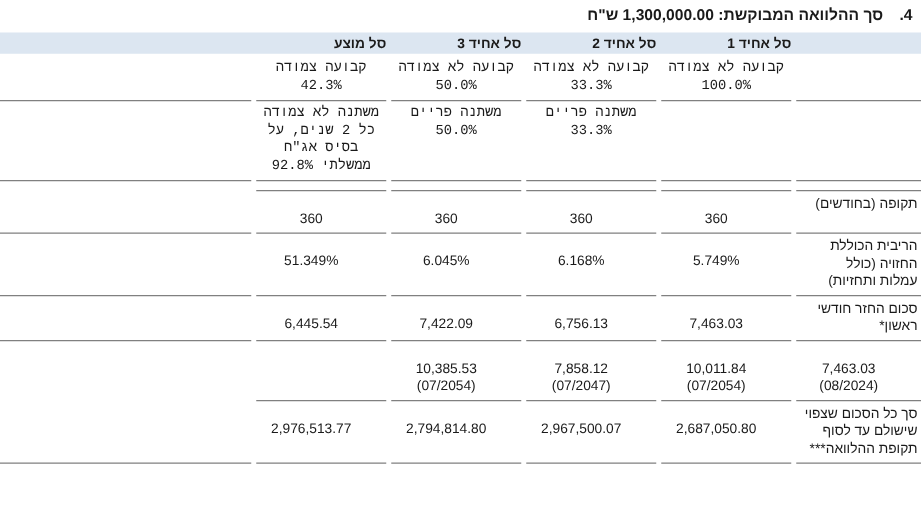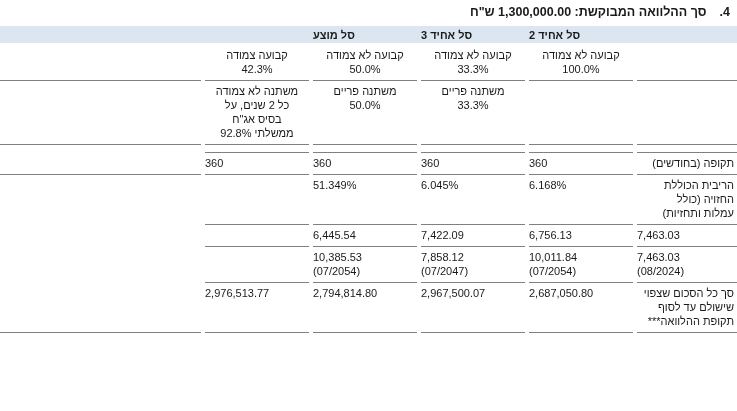--- a/index.html
+++ b/index.html
@@ -20,49 +20,50 @@
     grid-template-columns:100px 104px 104px 104px 104px 1fr;
     column-gap:4px;
     direction:rtl;
   }
   .hrow {
     background:#dce6f1;
     height:17px; align-items:center;
     font-weight:bold; font-size:11px;
     margin-bottom:2px;
   }
-  .hcell { text-align:left; white-space:nowrap; overflow:visible; }
+  .hcell { text-align:right; white-space:nowrap; overflow:visible; }
 
   .cell {
     border-bottom:1px solid #808080;
     font-size:11px; line-height:14px;
     padding:3px 0 4px 0;
     white-space:pre-line;
     box-sizing:border-box;
     overflow:visible;
   }
   .cell.labelcol { text-align:right; padding-right:3px; }
-  .cell.mix { text-align:center; }
-  .cell.num { text-align:left; padding-right:16px; }
+  .cell.mix { text-align:center;font-family:Liberation Mono, monospace; }
+  .cell.num { text-align:center; padding-right:16px;margin-top:12px; }
   .cell.filler { }
 </style>
 </head>
 <body>
 
 <div class="page">
 
   <div class="title-row">
     <span class="title-num">4.</span>
     <span class="title-text">סך ההלוואה המבוקשת: 1,300,000.00 ש"ח</span>
   </div>
 
   <div class="tbl">
 
     <div class="hrow">
       <div class="hcell"></div>
+      <div class="hcell">סל אחיד 1</div>
       <div class="hcell">סל אחיד 2</div>
       <div class="hcell">סל אחיד 3</div>
       <div class="hcell">סל מוצע</div>
       <div class="hcell"></div>
     </div>
 
     <div class="row">
       <div class="cell labelcol"></div>
       <div class="cell mix">קבועה לא צמודה
 100.0%</div>
@@ -103,27 +104,30 @@
       <div class="cell num">360</div>
       <div class="cell num">360</div>
       <div class="cell num">360</div>
       <div class="cell filler"></div>
     </div>
 
     <div class="row">
       <div class="cell labelcol">הריבית הכוללת
 החזויה (כולל
 עמלות ותחזיות)</div>
+      <div class="cell num">5.749%</div>
       <div class="cell num">6.168%</div>
       <div class="cell num">6.045%</div>
       <div class="cell num">51.349%</div>
       <div class="cell filler"></div>
     </div>
 
     <div class="row">
+      <div class="cell labelcol">סכום החזר חודשי
+ראשון*</div>
       <div class="cell num">7,463.03</div>
       <div class="cell num">6,756.13</div>
       <div class="cell num">7,422.09</div>
       <div class="cell num">6,445.54</div>
       <div class="cell filler"></div>
     </div>
 
     <div class="row">
       <div class="cell num">7,463.03
 (08/2024)</div>

